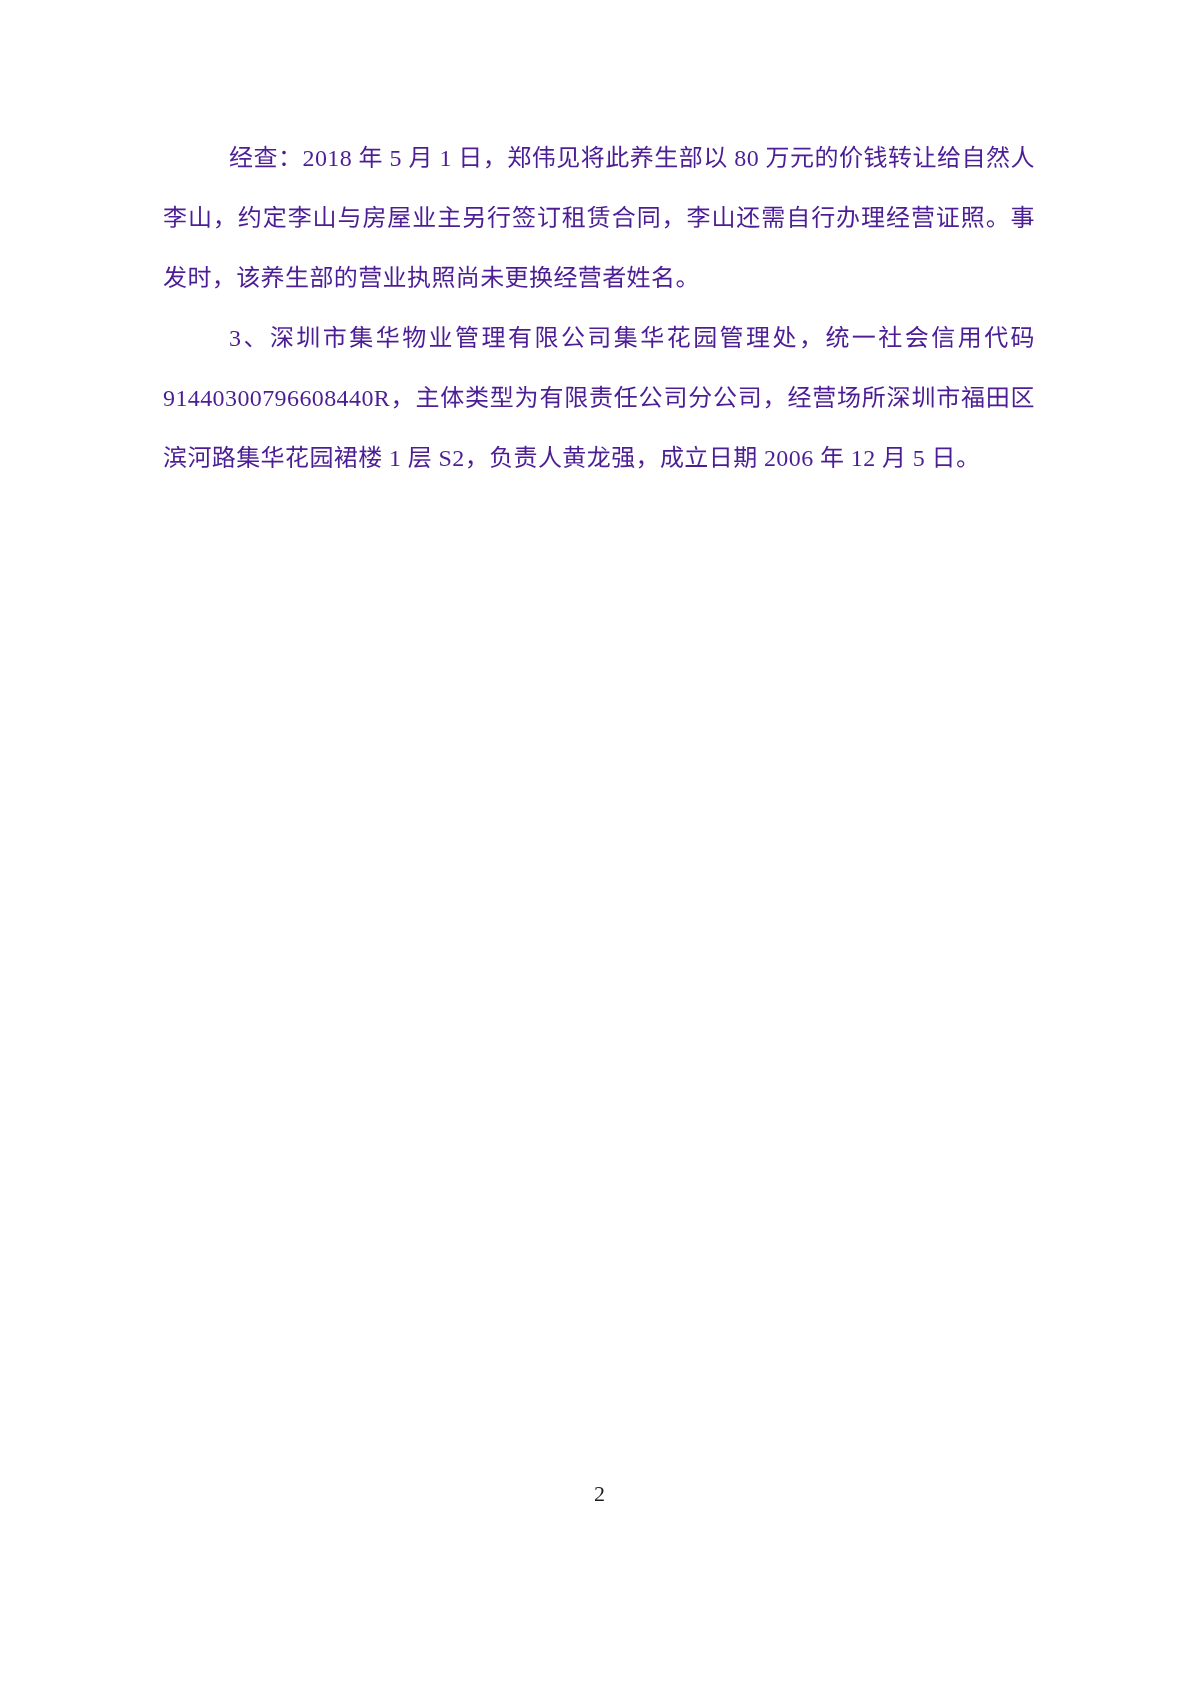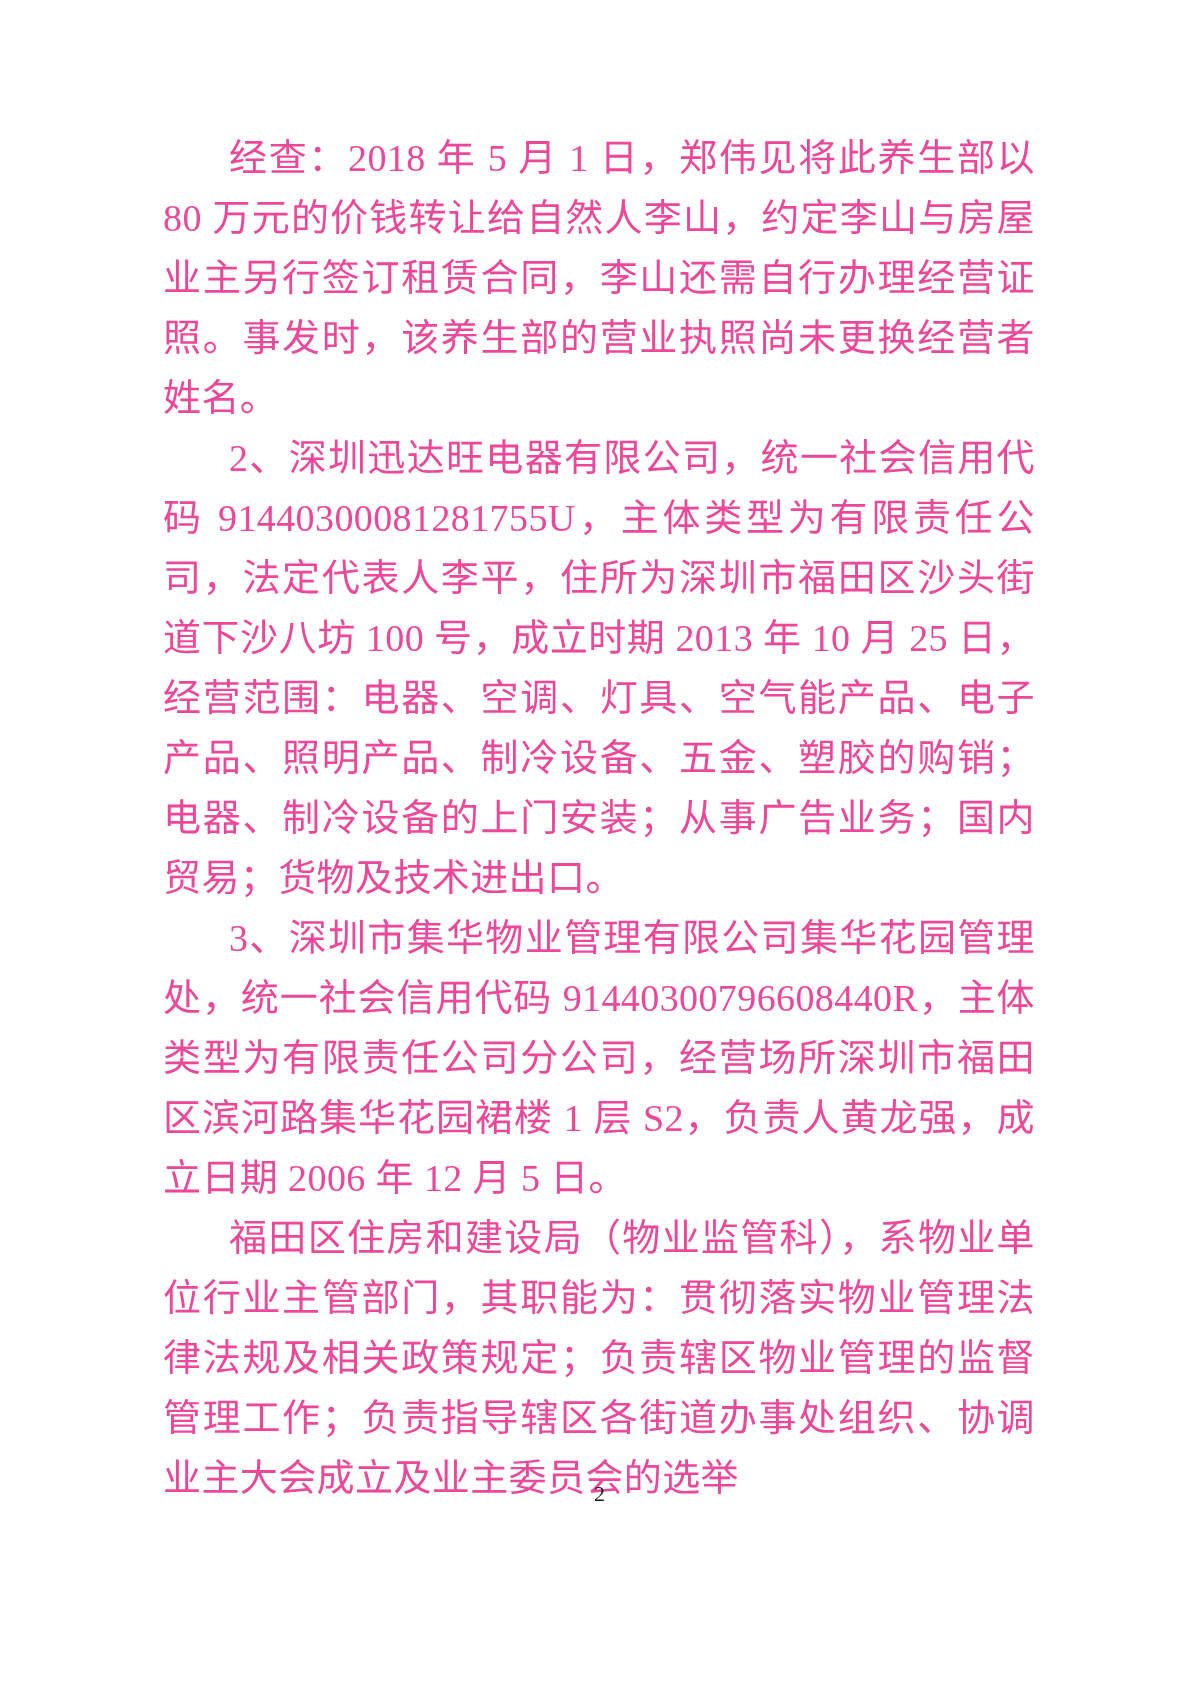--- a/index.html
+++ b/index.html
@@ -16,23 +16,23 @@
     overflow: hidden;
   }
   .content {
     position: absolute;
     left: 163px;
     top: 128px;
     width: 880px;
   }
   .para {
     font-family: "Liberation Serif", "DejaVu Serif", serif;
-    font-size: 38px;
+    font-size: 24px;
     line-height: 60px;
-    color: #ec4899;
+    color: #4c1d95;
     text-align: justify;
     text-justify: inter-ideograph;
     margin: 0 8px 0 0;
     letter-spacing: 0.4px;
   }
   .indent {
     text-indent: 66px;
   }
   .page-number {
     position: absolute;
@@ -47,25 +47,23 @@
 </style>
 </head>
 <body>
 
 <div class="page">
 
   <div class="content">
 
     <p class="para indent">经查：2018 年 5 月 1 日，郑伟见将此养生部以 80 万元的价钱转让给自然人李山，约定李山与房屋业主另行签订租赁合同，李山还需自行办理经营证照。事发时，该养生部的营业执照尚未更换经营者姓名。</p>
 
-    <p class="para indent">2、深圳迅达旺电器有限公司，统一社会信用代码 91440300081281755U，主体类型为有限责任公司，法定代表人李平，住所为深圳市福田区沙头街道下沙八坊 100 号，成立时期 2013 年 10 月 25 日，经营范围：电器、空调、灯具、空气能产品、电子产品、照明产品、制冷设备、五金、塑胶的购销；电器、制冷设备的上门安装；从事广告业务；国内贸易；货物及技术进出口。</p>
 
 
     <p class="para indent">3、深圳市集华物业管理有限公司集华花园管理处，统一社会信用代码 91440300796608440R，主体类型为有限责任公司分公司，经营场所深圳市福田区滨河路集华花园裙楼 1 层 S2，负责人黄龙强，成立日期 2006 年 12 月 5 日。</p>
 
 
-    <p class="para indent">福田区住房和建设局（物业监管科），系物业单位行业主管部门，其职能为：贯彻落实物业管理法律法规及相关政策规定；负责辖区物业管理的监督管理工作；负责指导辖区各街道办事处组织、协调业主大会成立及业主委员会的选举</p>
 
   </div>
 
   <div class="page-number">2</div>
 
 </div>
 
 </body></html>

